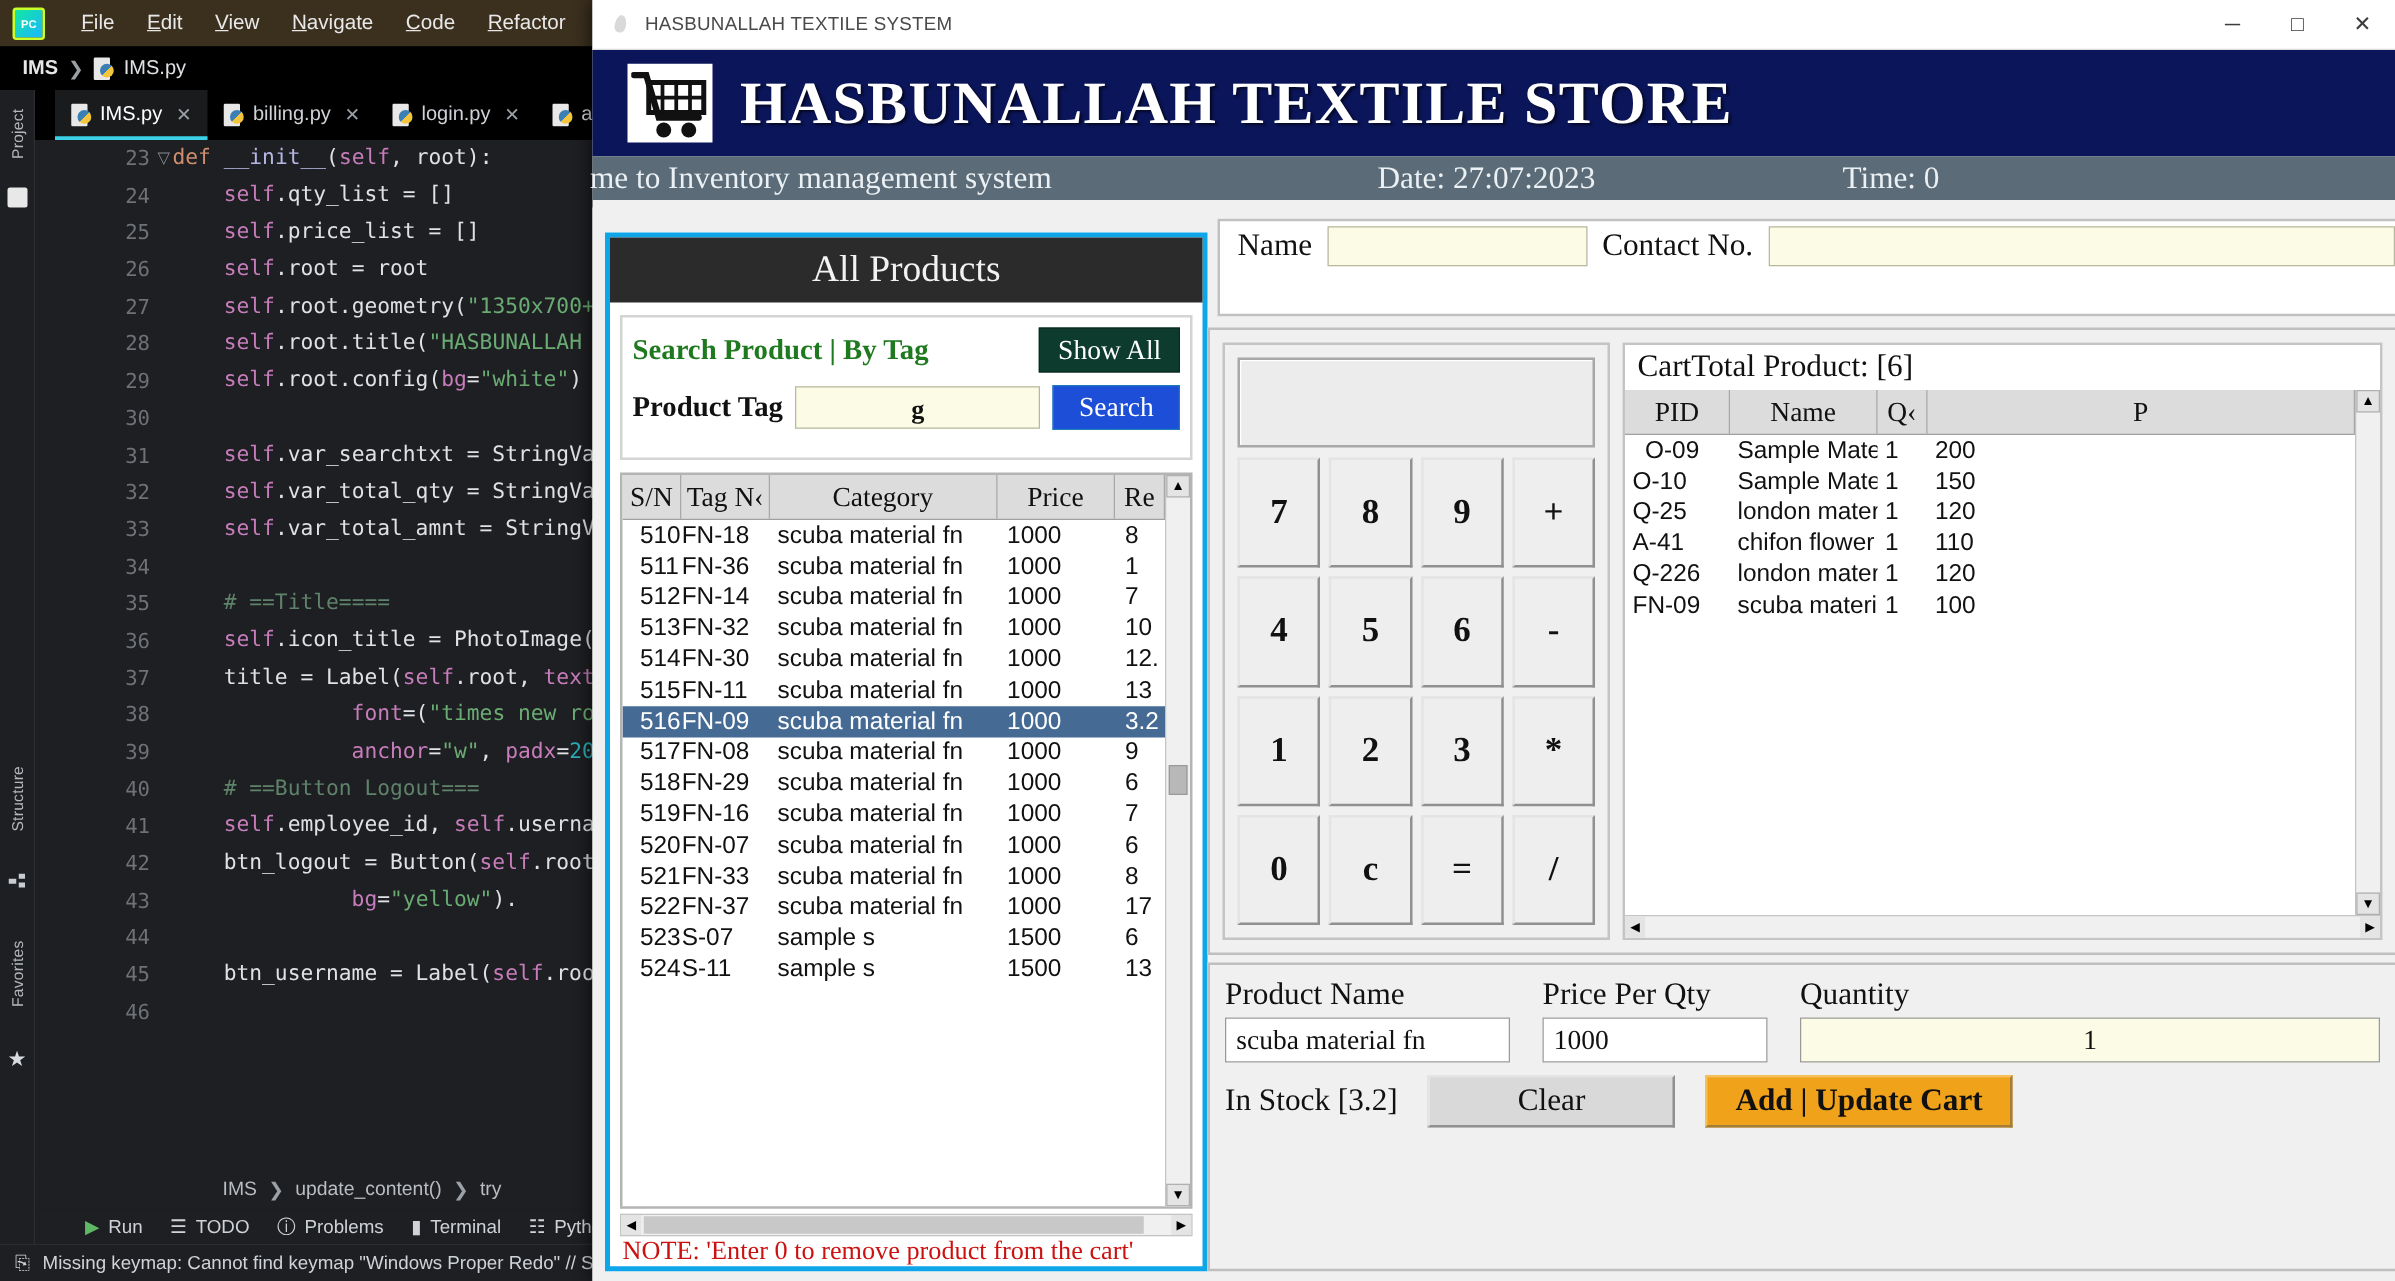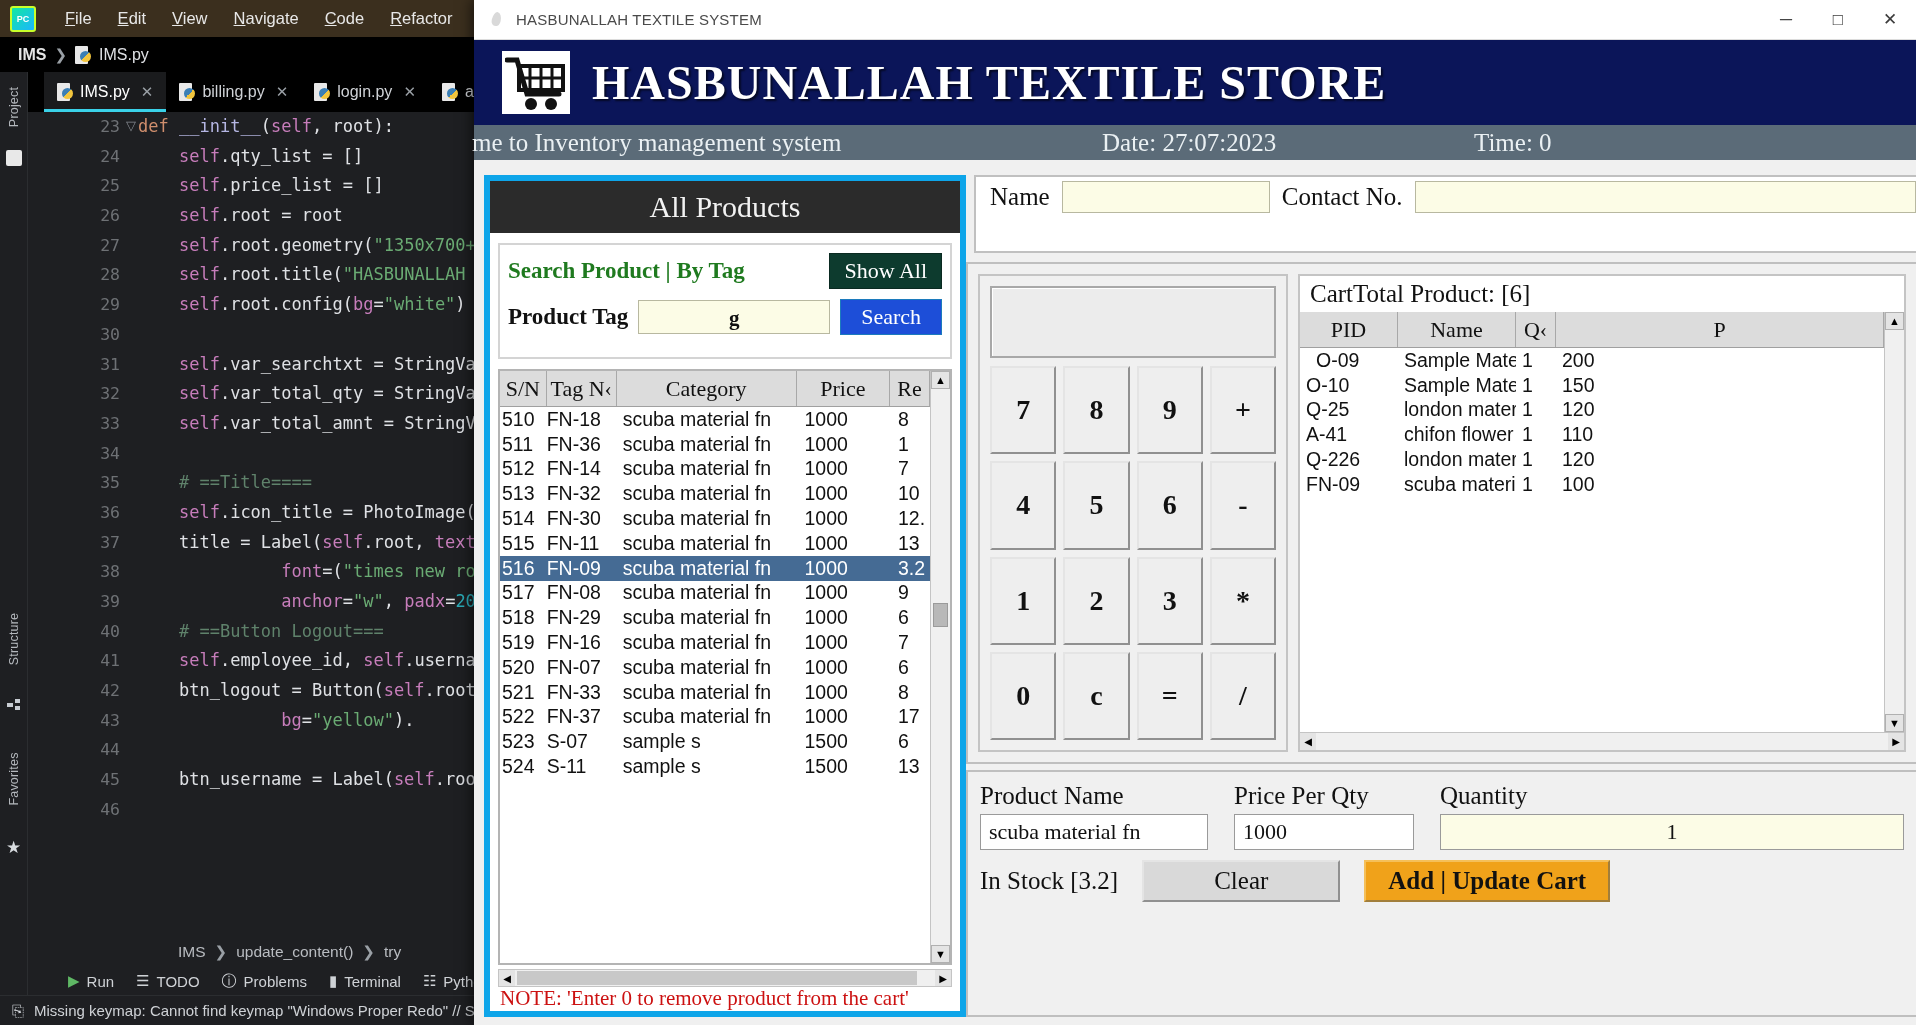--- a/index.html
+++ b/index.html
@@ -90,22 +90,22 @@
   .tk-subbar { height:41px; background:#5b6b78; display:flex; align-items:center;
      color:#eaf0f3; font-family:"Liberation Serif", serif; font-size:25px; }
   .sb-welcome { margin-left:-2px; white-space:nowrap; }
   .sb-date { position:absolute; left:628px; }
   .sb-time { position:absolute; left:1000px; }
   .tk-subbar-wrap { position:relative; height:35px; }
 
   .tk-body { position:absolute; left:0; right:0; top:166px; bottom:0; background:#f0f0f0; }
 
   
-  .panel-products { position:absolute; left:10px; top:9px; width:482px; bottom:8px;
-     background:#fff; border:6px solid #0ea5e9; }
+  .panel-products { position:absolute; left:10px; top:20px; width:482px; bottom:8px;
+     background:#fff; border:4px solid #0ea5e9; }
   .pp-head { height:52px; background:#2b2b2b; color:#f2f2f2;
      font-family:"Liberation Serif", serif; font-size:30px; display:flex;
      align-items:center; justify-content:center; }
   .search-box { margin:10px 8px 0 8px; border:2px solid #d4d4d4; background:#fff;
      padding:8px 8px 12px 8px; }
   .sb-row { display:flex; align-items:center; gap:10px; margin-bottom:10px; }
   .sb-title { font-family:"Liberation Serif", serif; font-weight:bold; font-size:23px;
      color:#1f7a1f; flex:1; white-space:nowrap; }
   .btn-showall { background:#0d3b2e; color:#fff; font-family:"Liberation Serif", serif;
      font-size:22px; padding:4px 14px; border:1px solid #0a2a21; white-space:nowrap; }
@@ -123,21 +123,21 @@
   .tbl-head { display:flex; height:36px; background:#dcdcdc;
      border-bottom:1px solid #a0a0a0; }
   .th { font-family:"Liberation Serif", serif; font-size:22px; color:#111;
      display:flex; align-items:center; justify-content:center;
      border-right:1px solid #a8a8a8; overflow:hidden; white-space:nowrap; }
   .c-sn{width:48px;} .c-tag{width:72px;} .c-cat{width:185px;} .c-price{width:96px;}
   .c-re{flex:1; min-width:40px;}
   .tr { display:flex; height:24.8px; font-size:19.5px; color:#111; }
   .tr.sel { background:#456b94; color:#fff; }
   .td { display:flex; align-items:center; overflow:hidden; white-space:nowrap; }
-  .td.c-sn{ justify-content:flex-start; padding-left:2px;}
+  .td.c-sn{ justify-content:flex-start; padding-left:14px;}
   .td.c-tag{ justify-content:flex-start;}
   .td.c-cat{ justify-content:flex-start; padding-left:6px;}
   .td.c-price{ justify-content:flex-start; padding-left:8px;}
   .td.c-re{ justify-content:flex-start; padding-left:8px;}
   .vscroll { width:20px; background:#f0f0f0; border-left:1px solid #c4c4c4;
      position:relative; }
   .vs-up,.vs-dn { height:18px; background:#e4e4e4; border:1px solid #b0b0b0;
      font-size:11px; display:flex; align-items:center; justify-content:center; }
   .vs-dn { position:absolute; bottom:0; left:0; right:0; }
   .vs-thumb { position:absolute; left:2px; right:2px; top:232px; height:24px;
@@ -175,21 +175,21 @@
      align-items:center; justify-content:center; font-family:"Liberation Serif", serif;
      font-size:28px; font-weight:bold; color:#111; }
 
   .cart { flex:1; background:#fff; border:2px solid #c4c4c4; display:flex;
      flex-direction:column; }
   .cart-top { display:flex; align-items:center; padding:4px 0 4px 10px; }
   .cart-lbl { font-family:"Liberation Serif", serif; font-size:25px; color:#111; }
   .cart-tbl { flex:1; display:flex; }
   .cart-inner { flex:1; overflow:hidden; }
   .cth { font-family:"Liberation Serif", serif; font-size:22px; }
-  .cc-pid{width:98px;} .cc-name{width:118px;} .cc-qty{width:40px;} .cc-price{flex:1;}
+  .cc-pid{width:84px;} .cc-name{width:118px;} .cc-qty{width:40px;} .cc-price{flex:1;}
   .ctr { display:flex; height:24.8px; font-size:19.5px; color:#111; }
   .cart-hscroll { height:18px; background:#f0f0f0; border-top:1px solid #c4c4c4;
      position:relative; }
 
   .panel-bottom { position:absolute; left:492px; right:-2px; top:604px; bottom:8px;
      background:#f0f0f0; border:2px solid #bfbfbf; padding:10px 12px; }
   .pb-row1 { display:flex; gap:26px; align-items:center; }
   .pb-lbl { font-family:"Liberation Serif", serif; font-size:25px; color:#111; }
   .w1{width:228px;} .w2{width:180px;} .w3{flex:1;}
   .pb-inp { background:#fff; border:1px solid #9a9a9a; height:36px; display:flex;

